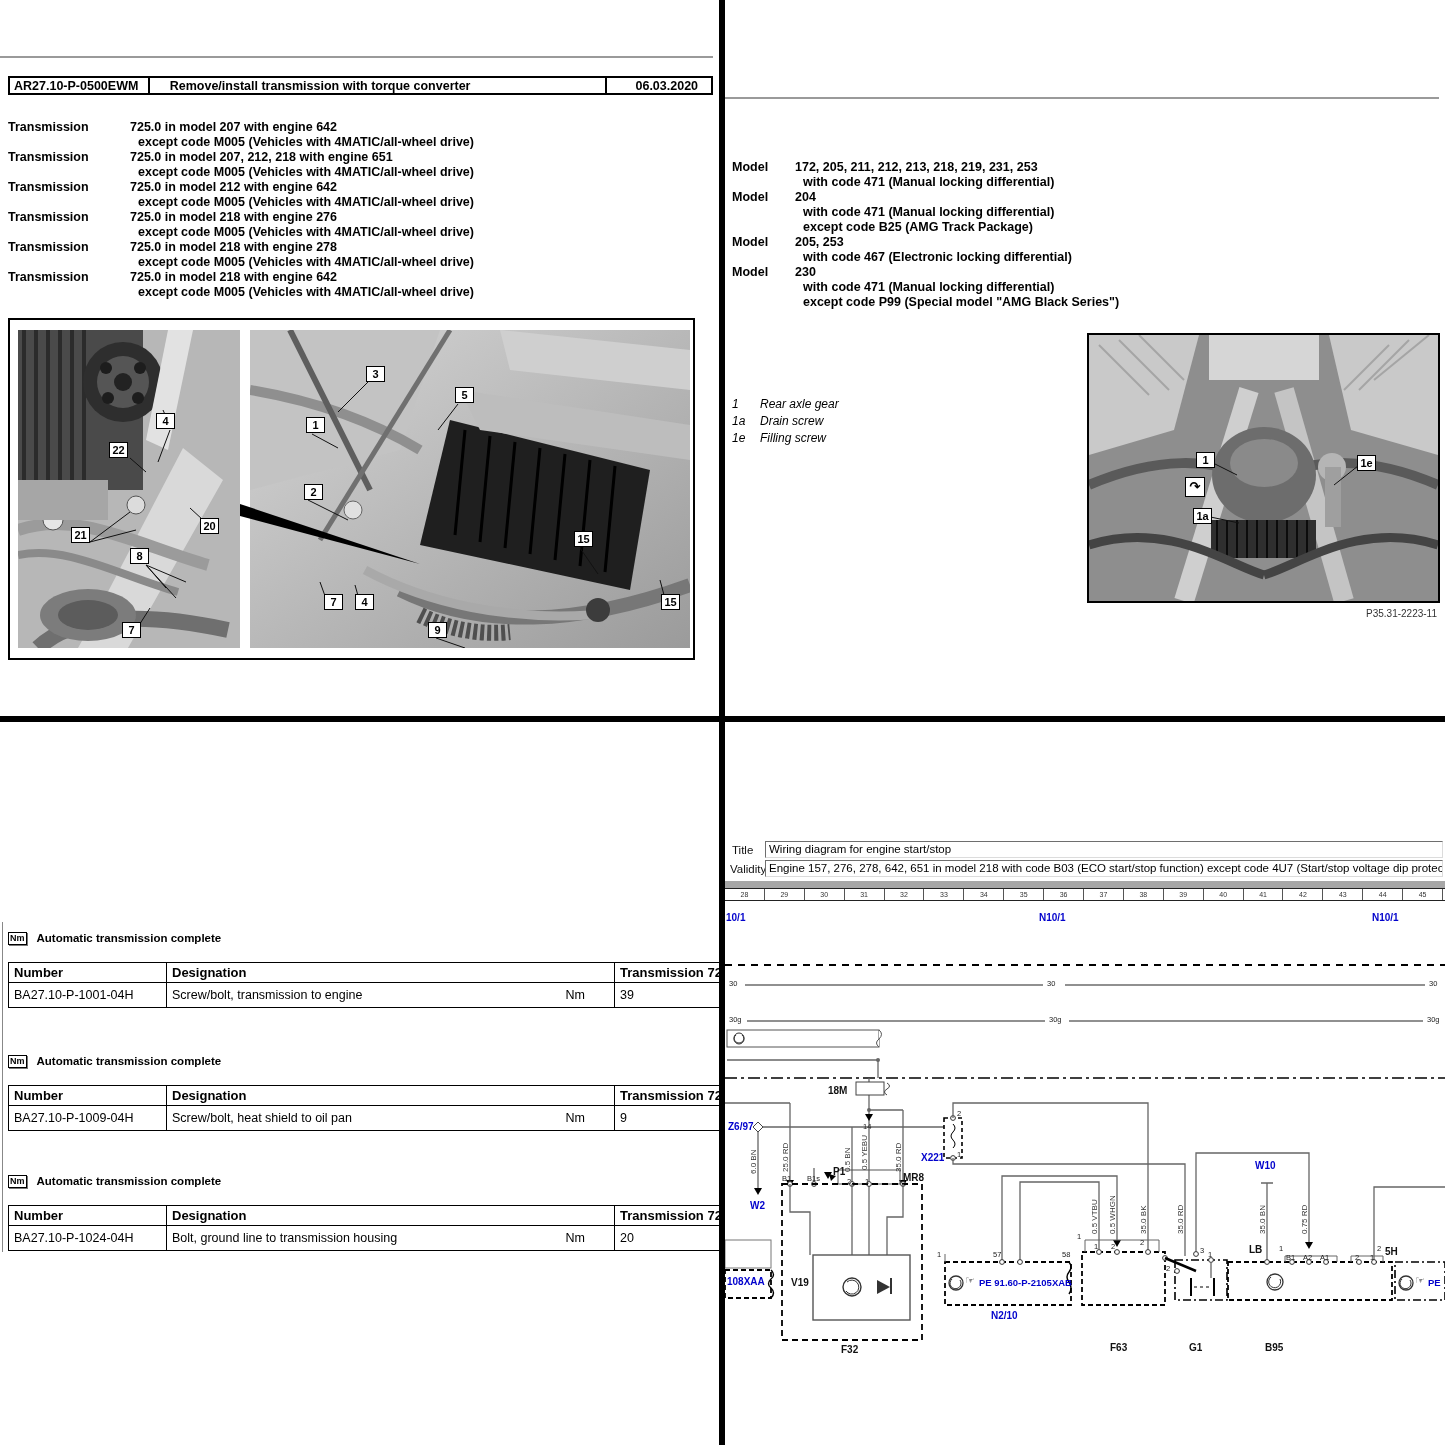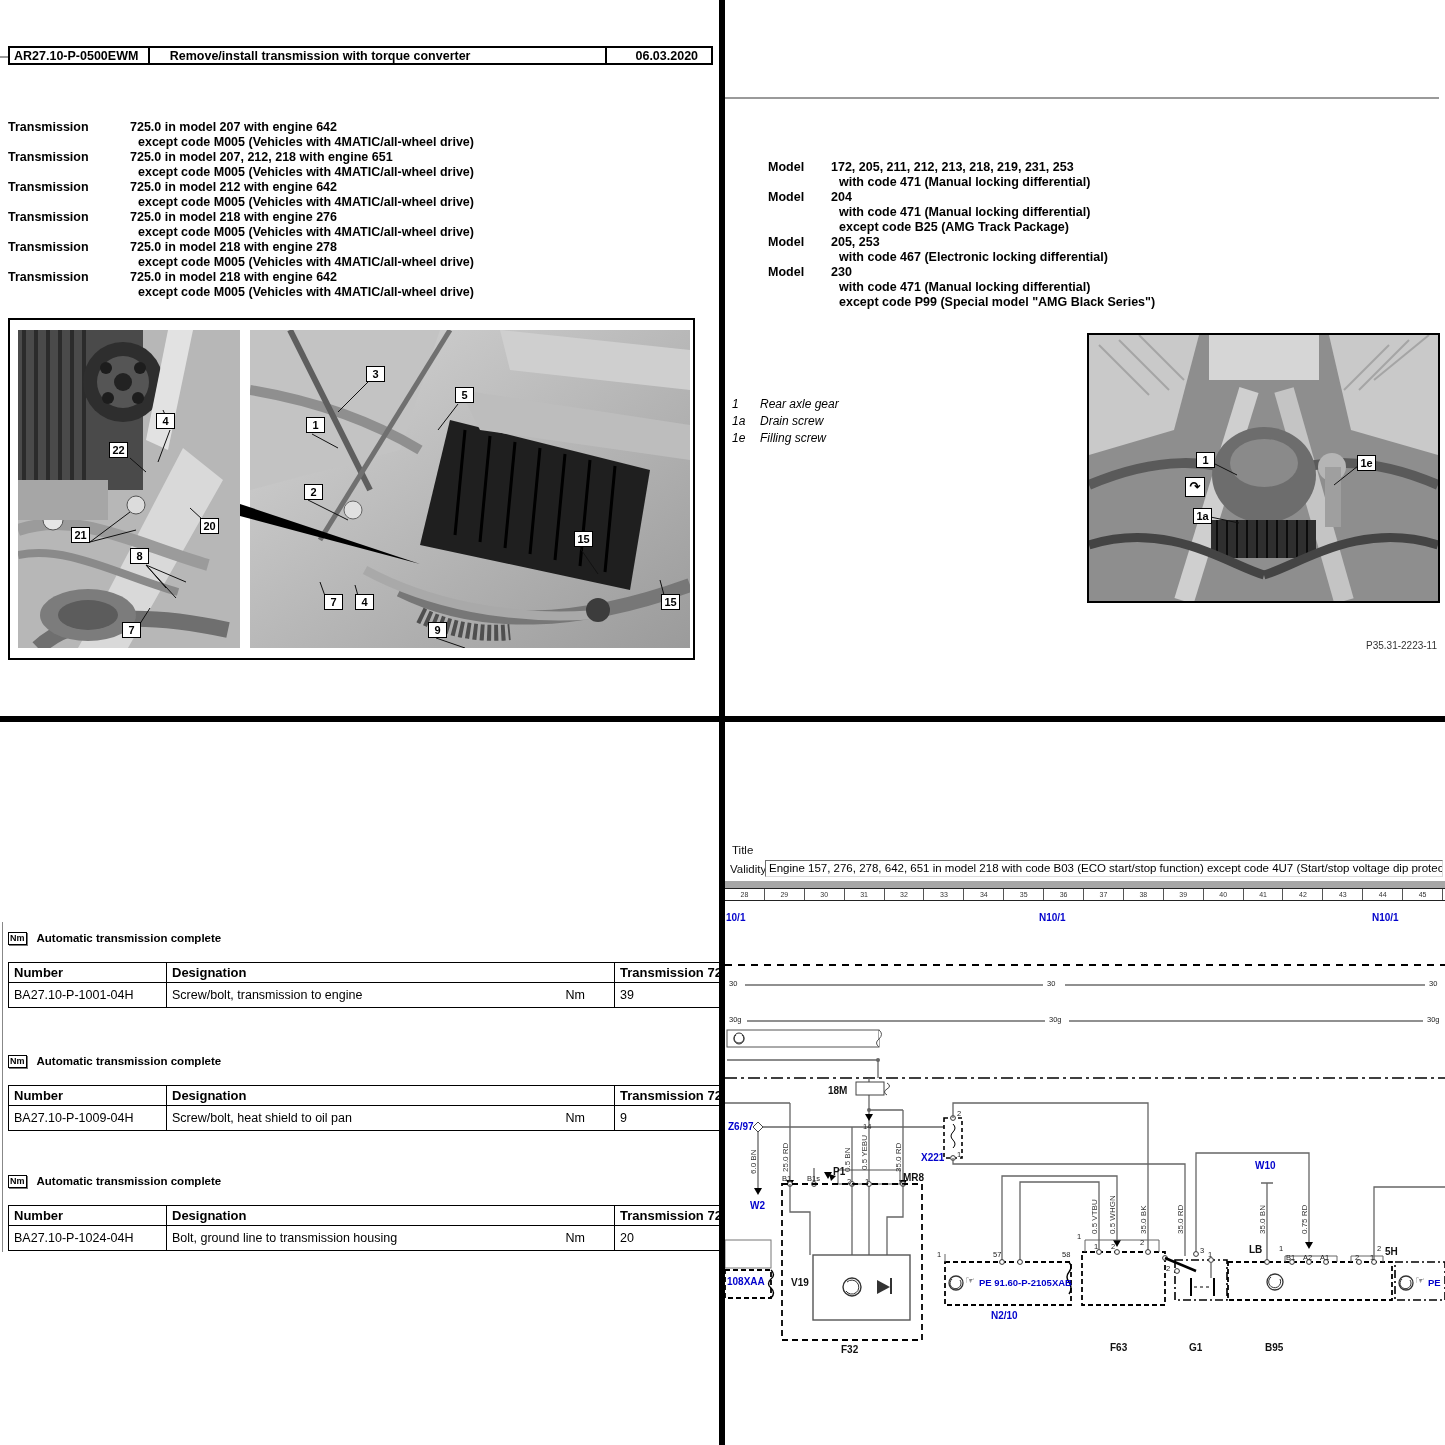--- a/index.html
+++ b/index.html
@@ -10,33 +10,33 @@
   #q-tr{left:725px;top:0;width:720px;height:716px;}
   #q-bl{left:0;top:722px;width:719px;height:723px;}
   #q-br{left:725px;top:722px;width:720px;height:723px;}
   .grayrule{position:absolute;height:2px;background:#9a9a9a;}
   .hdrtable{position:absolute;display:flex;border:2px solid #000;height:19px;box-sizing:border-box;font-weight:bold;font-size:12.5px;background:#fff;}
   .hdrtable .c{border-right:2px solid #000;padding:0 4px;display:flex;align-items:center;box-sizing:border-box;overflow:hidden;white-space:nowrap;}
   .hdrtable .c:last-child{border-right:none;justify-content:center;}
   .doclines{position:absolute;}
   .docline{display:flex;font-weight:bold;font-size:12.5px;line-height:15px;white-space:nowrap;}
   #q-tl .dl-label{width:122px;flex:none;}
-  #q-tr .dl-label{width:63px;flex:none;margin-left:36px;}
+  #q-tr .dl-label{width:63px;flex:none;}
   .docline.ind .dl-text{padding-left:8px;}
   .shown-on{position:absolute;font-weight:bold;font-size:12.5px;line-height:15px;width:345px;}
   .legend{position:absolute;font-style:italic;font-size:12px;line-height:17px;}
   .legend-row{display:flex;}
   .lg-key{width:28px;flex:none;}
   .photo-frame{position:absolute;border:2px solid #000;background:#fff;}
   .photo{position:absolute;overflow:hidden;background:#b0b0b0;}
   .photo svg{display:block;}
   .overlay{position:absolute;left:0;top:0;pointer-events:none;z-index:2;}
   .callout{position:absolute;min-width:13px;height:14px;padding:0 2px;background:#fff;border:1.5px solid #000;font-weight:bold;font-size:11px;line-height:14px;text-align:center;z-index:3;}
   .arrowbox{position:absolute;width:18px;height:18px;background:#fff;border:1.5px solid #000;font-size:13px;font-weight:bold;line-height:17px;text-align:center;z-index:3;}
-  .caption{position:absolute;font-size:10px;color:#333;text-align:right;margin-top:32px;}
+  .caption{position:absolute;font-size:10px;color:#333;text-align:right;}
   .page-edge{position:absolute;width:1px;background:#888;}
   
   .nm-section{position:absolute;left:8px;width:705px;}
   .nm-head{display:flex;align-items:center;height:16px;margin-bottom:16px;}
   .nm-badge{border:1px solid #000;font-size:9px;font-weight:bold;padding:0 1px;line-height:11px;margin-right:10px;box-shadow:1px 1px 0 #777;}
   .nm-title{font-weight:bold;font-size:11.5px;}
   table.torque{border-collapse:collapse;width:705px;table-layout:fixed;background:#fff;}
   table.torque th,table.torque td{border:1.5px solid #000;padding:1px 5px;text-align:left;overflow:hidden;white-space:nowrap;}
   table.torque th{font-size:13px;font-weight:bold;height:17px;}
   table.torque td{font-size:12.5px;height:22px;}
@@ -62,21 +62,21 @@
 </style>
 </head>
 <body>
 
 <div id="root">
   <div class="divider" style="left:719px;top:0;width:6px;height:1445px;"></div>
   <div class="divider" style="left:0;top:716px;width:1445px;height:6px;"></div>
 
   <section class="q" id="q-tl">
     <div class="grayrule" style="left:0;top:56px;width:713px;"></div>
-    <div class="hdrtable" style="left:8px;top:46px;width:705px;gap:16px;">
+    <div class="hdrtable" style="left:8px;top:76px;width:705px;gap:16px;">
       <span class="c" style="width:147px;">AR27.10-P-0500EWM</span>
       <span class="c" style="width:465px;">Remove/install transmission with torque converter</span>
       <span class="c" style="width:93px;border-radius:7px;">06.03.2020</span>
     </div>
     <div class="doclines" style="left:8px;top:120px;">
   <div class="docline">
     <span class="dl-label">Transmission</span>
     <span class="dl-text">725.0 in model 207 with engine 642</span>
   </div>
 
@@ -471,20 +471,21 @@
           <td class="c3">20</td>
         </tr>
       </tbody>
     </table>
   </div>
 </div>
   </section>
 
   <section class="q" id="q-br">
     <span class="frm-label" style="left:7px;top:122px;">Title</span>
+    <div class="frm-field" style="left:40px;top:119px;width:678px;">Wiring diagram for engine start/stop</div>
     <span class="frm-label" style="left:5px;top:141px;">Validity</span>
     <div class="frm-field" style="left:40px;top:138px;width:678px;">Engine 157, 276, 278, 642, 651 in model 218 with code B03 (ECO start/stop function) except code 4U7 (Start/stop voltage dip protector)</div>
     <div class="grayband" style="left:0;top:159px;width:720px;height:7px;"></div>
     <div class="ruler" style="left:0;top:166px;width:720px;">
   <span class="rcell">28</span>
 
   <span class="rcell">29</span>
 
   <span class="rcell">30</span>
 

